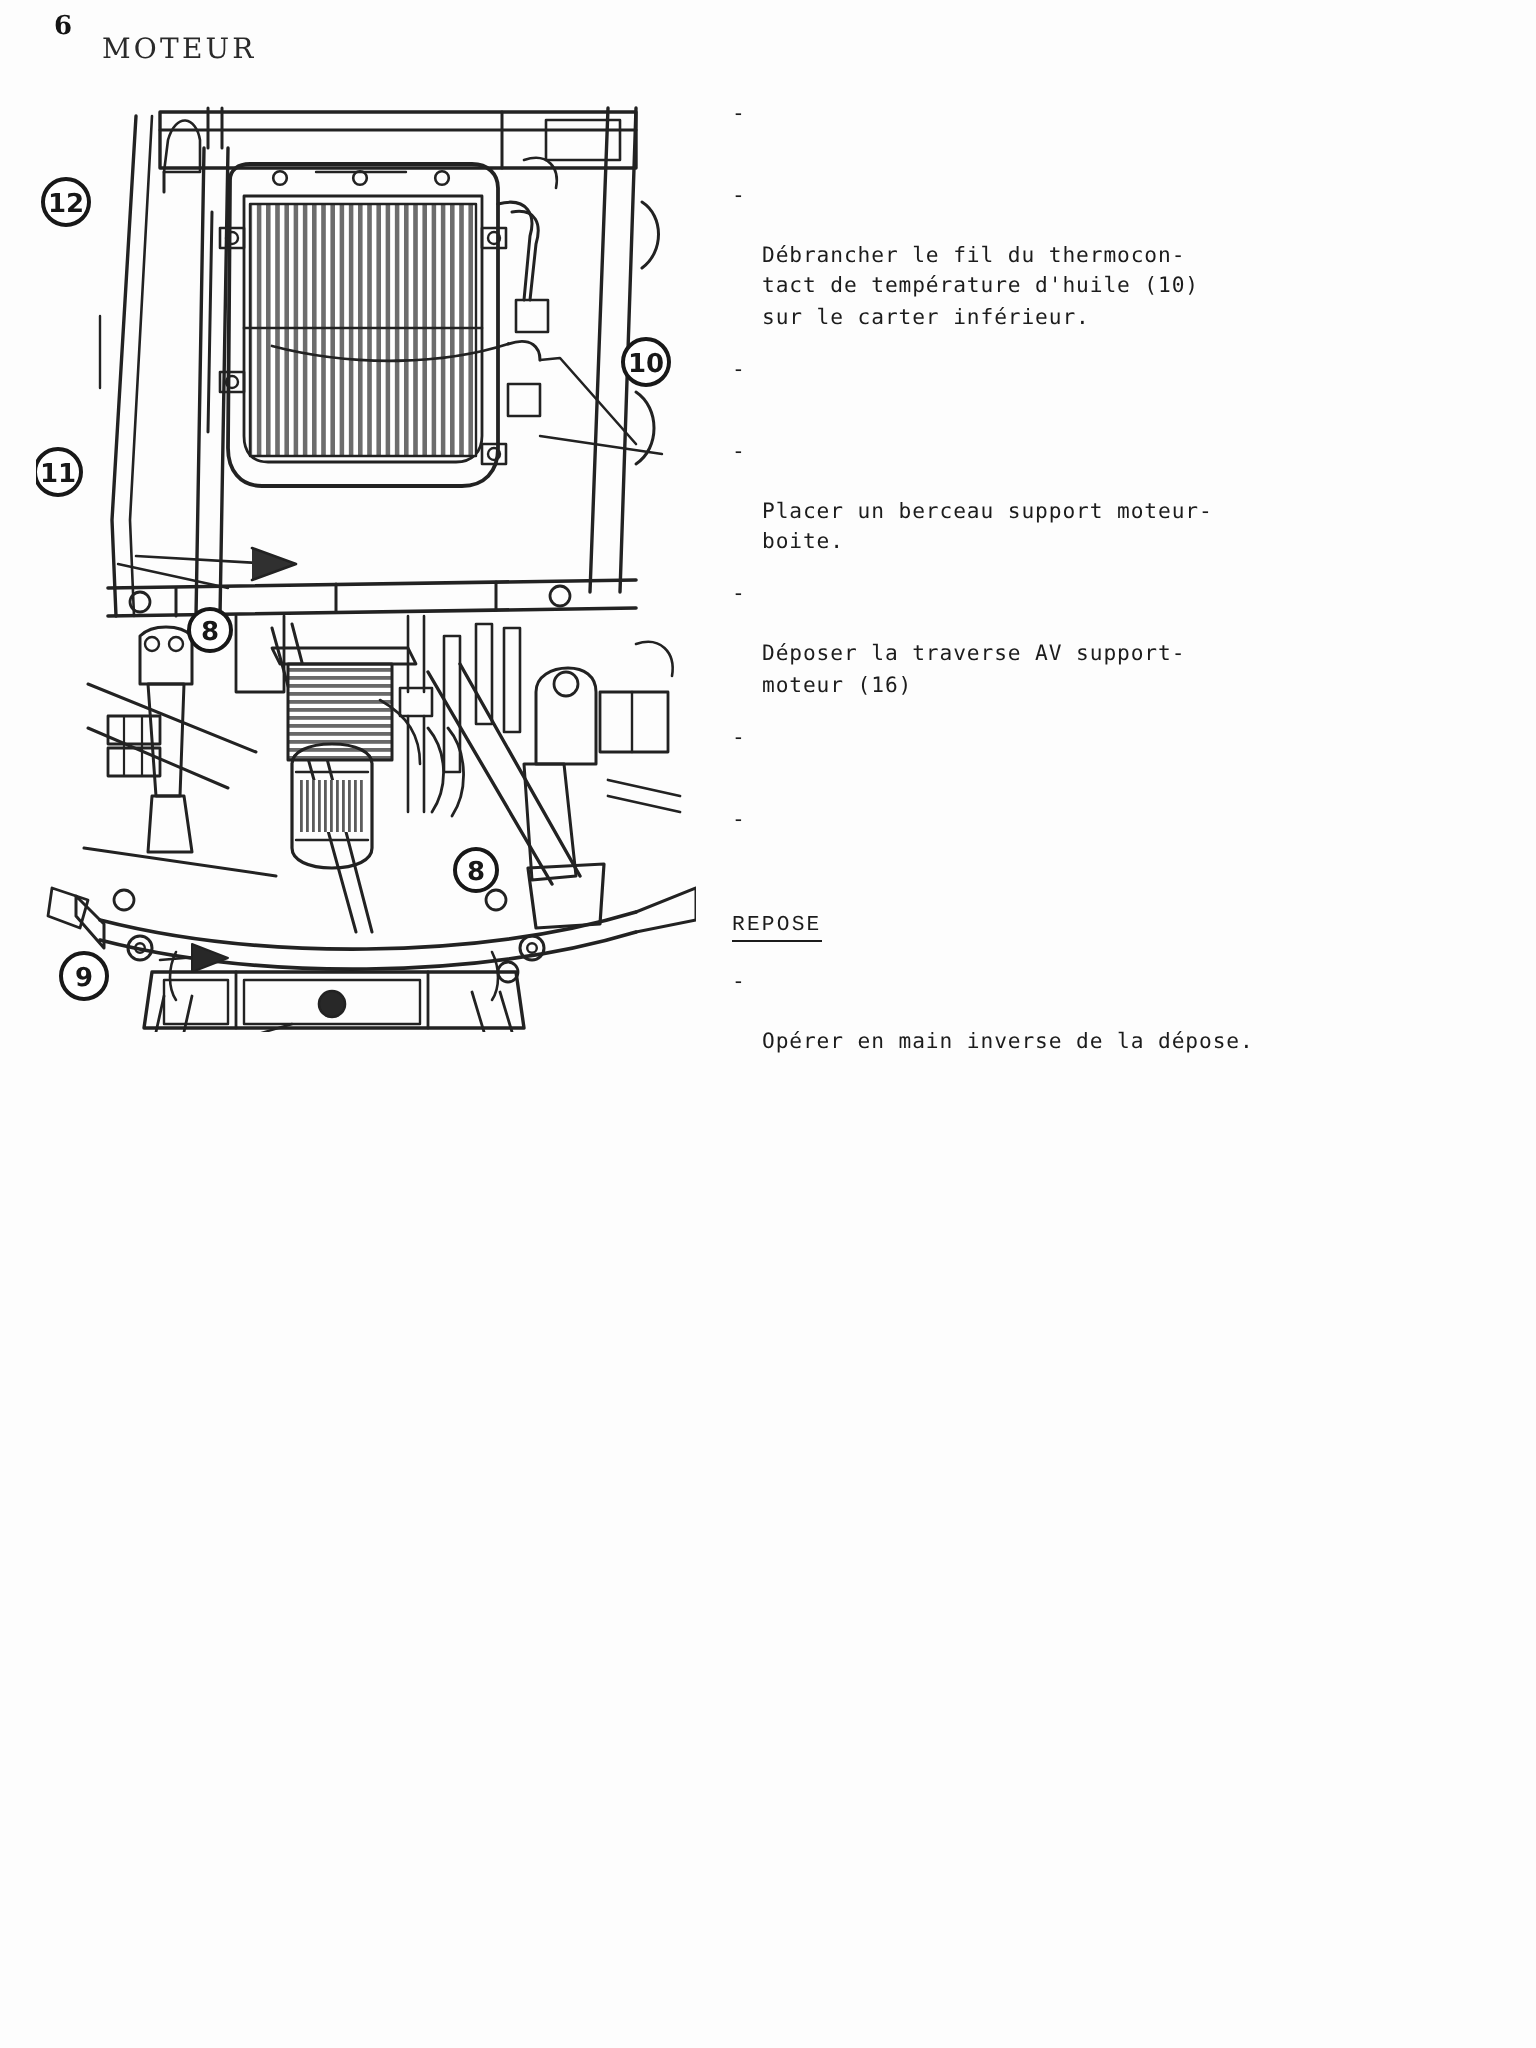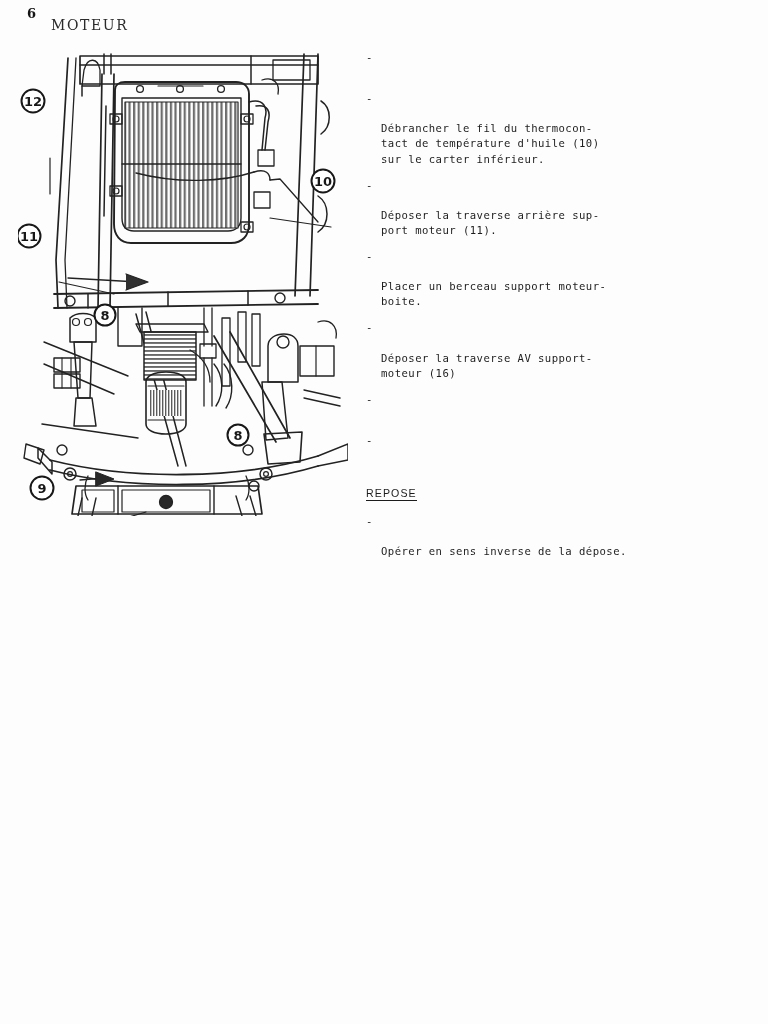--- a/index.html
+++ b/index.html
@@ -73,21 +73,21 @@
   }
   .bullet .dash {
     position: absolute;
     left: 0;
     top: 0;
   }
   #repose-heading {
     display: inline-block;
     margin-top: 13px;
     margin-bottom: 13px;
-    font-family: Liberation Sans, sans-serif;
+    font-family: Liberation Mono, monospace;
     font-size: 10.6px;
     letter-spacing: 1.1px;
     border-bottom: 1.4px solid #1c1c1c;
     padding-bottom: 1px;
     color: #1c1c1c;
   }
   #repose-list .bullet { margin-bottom: 0; }
 
   
   .scan {
@@ -306,22 +306,20 @@
 
     <div class="bullet">
       <span class="dash">-</span>
       <span>Débrancher le fil du thermocon-
 tact de température d'huile (10)
 sur le carter inférieur.</span>
     </div>
 
     <div class="bullet">
       <span class="dash">-</span>
-      <span>Déposer la traverse arrière sup-
-port moteur (11).</span>
     </div>
 
     <div class="bullet">
       <span class="dash">-</span>
       <span>Placer un berceau support moteur-
 boite.</span>
     </div>
 
     <div class="bullet">
       <span class="dash">-</span>
@@ -335,18 +333,18 @@
 
     <div class="bullet">
       <span class="dash">-</span>
     </div>
 
     <div id="repose-heading">REPOSE</div>
 
     <div id="repose-list">
       <div class="bullet">
         <span class="dash">-</span>
-        <span>Opérer en sens inverse de la dépose.</span>
+        <span>Opérer en main inverse de la dépose.</span>
       </div>
     </div>
 
   </div>
 </div>
 
 </body></html>

